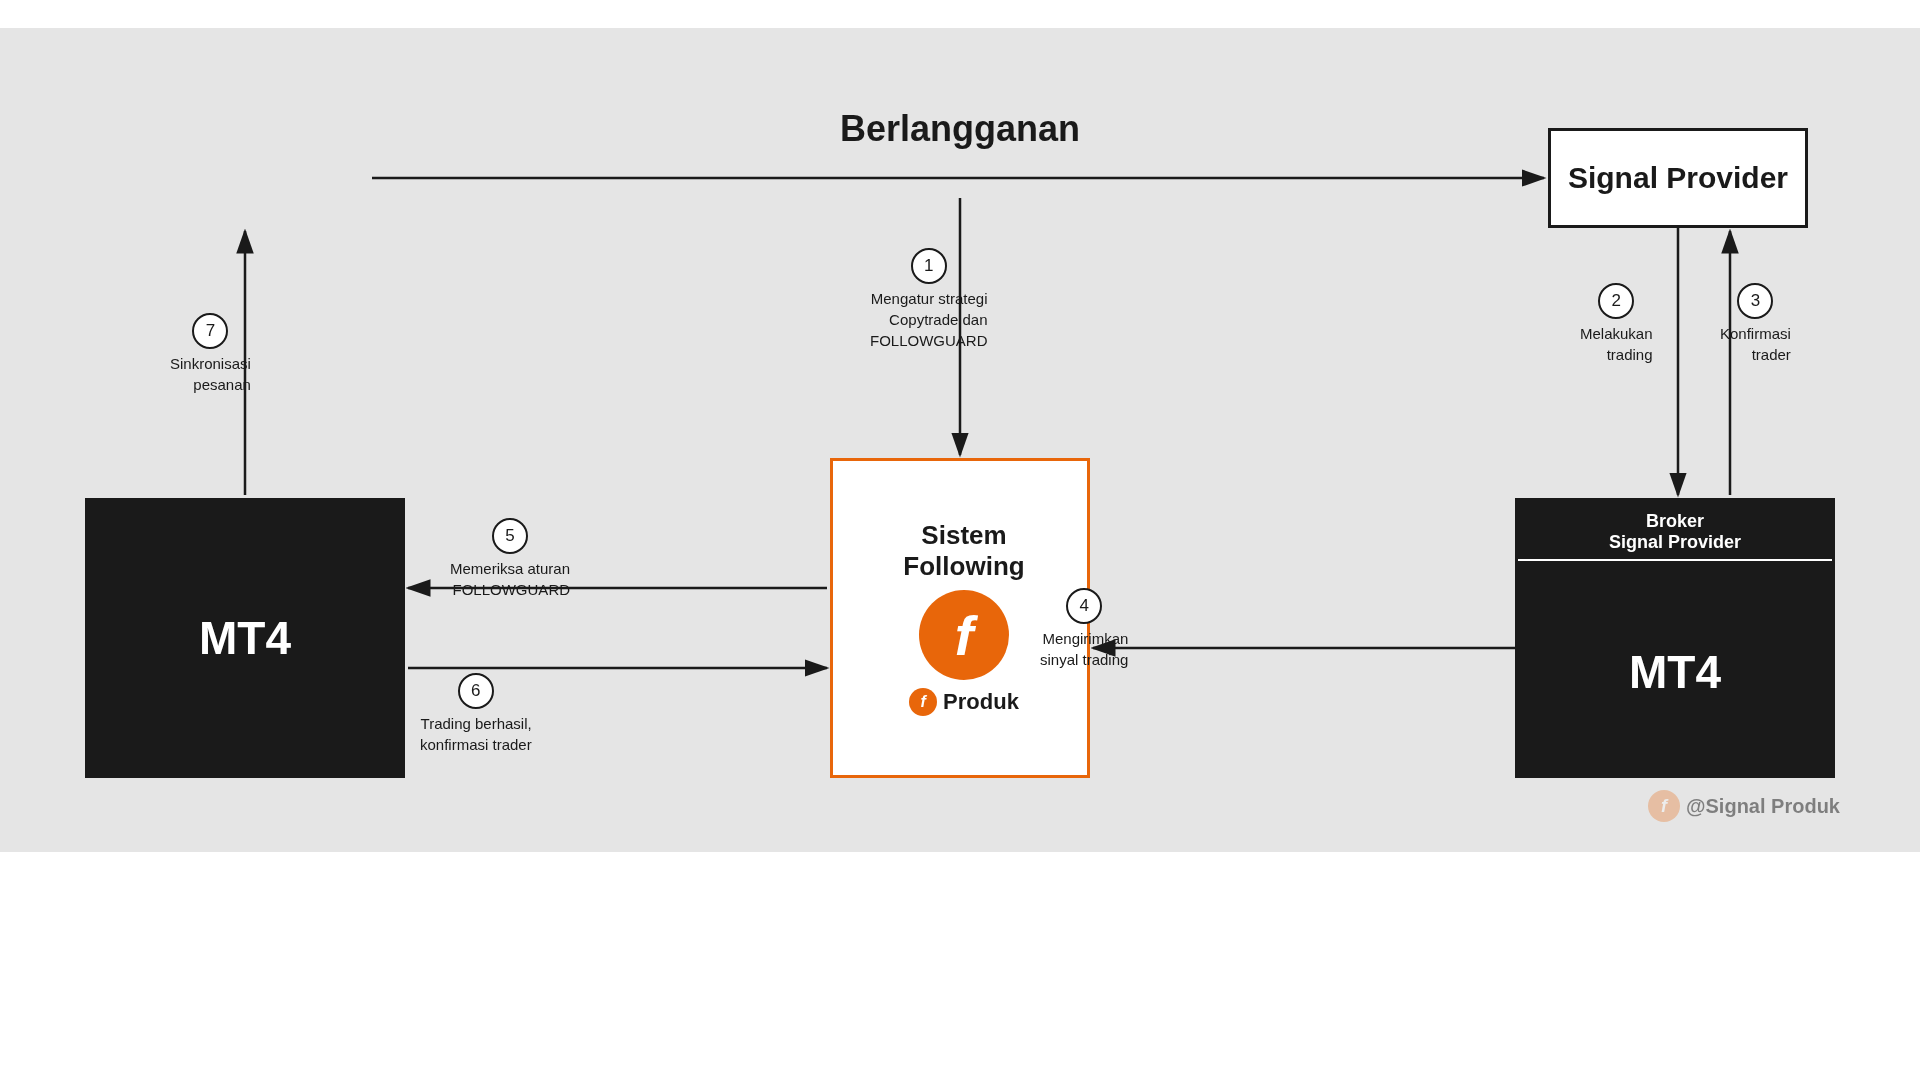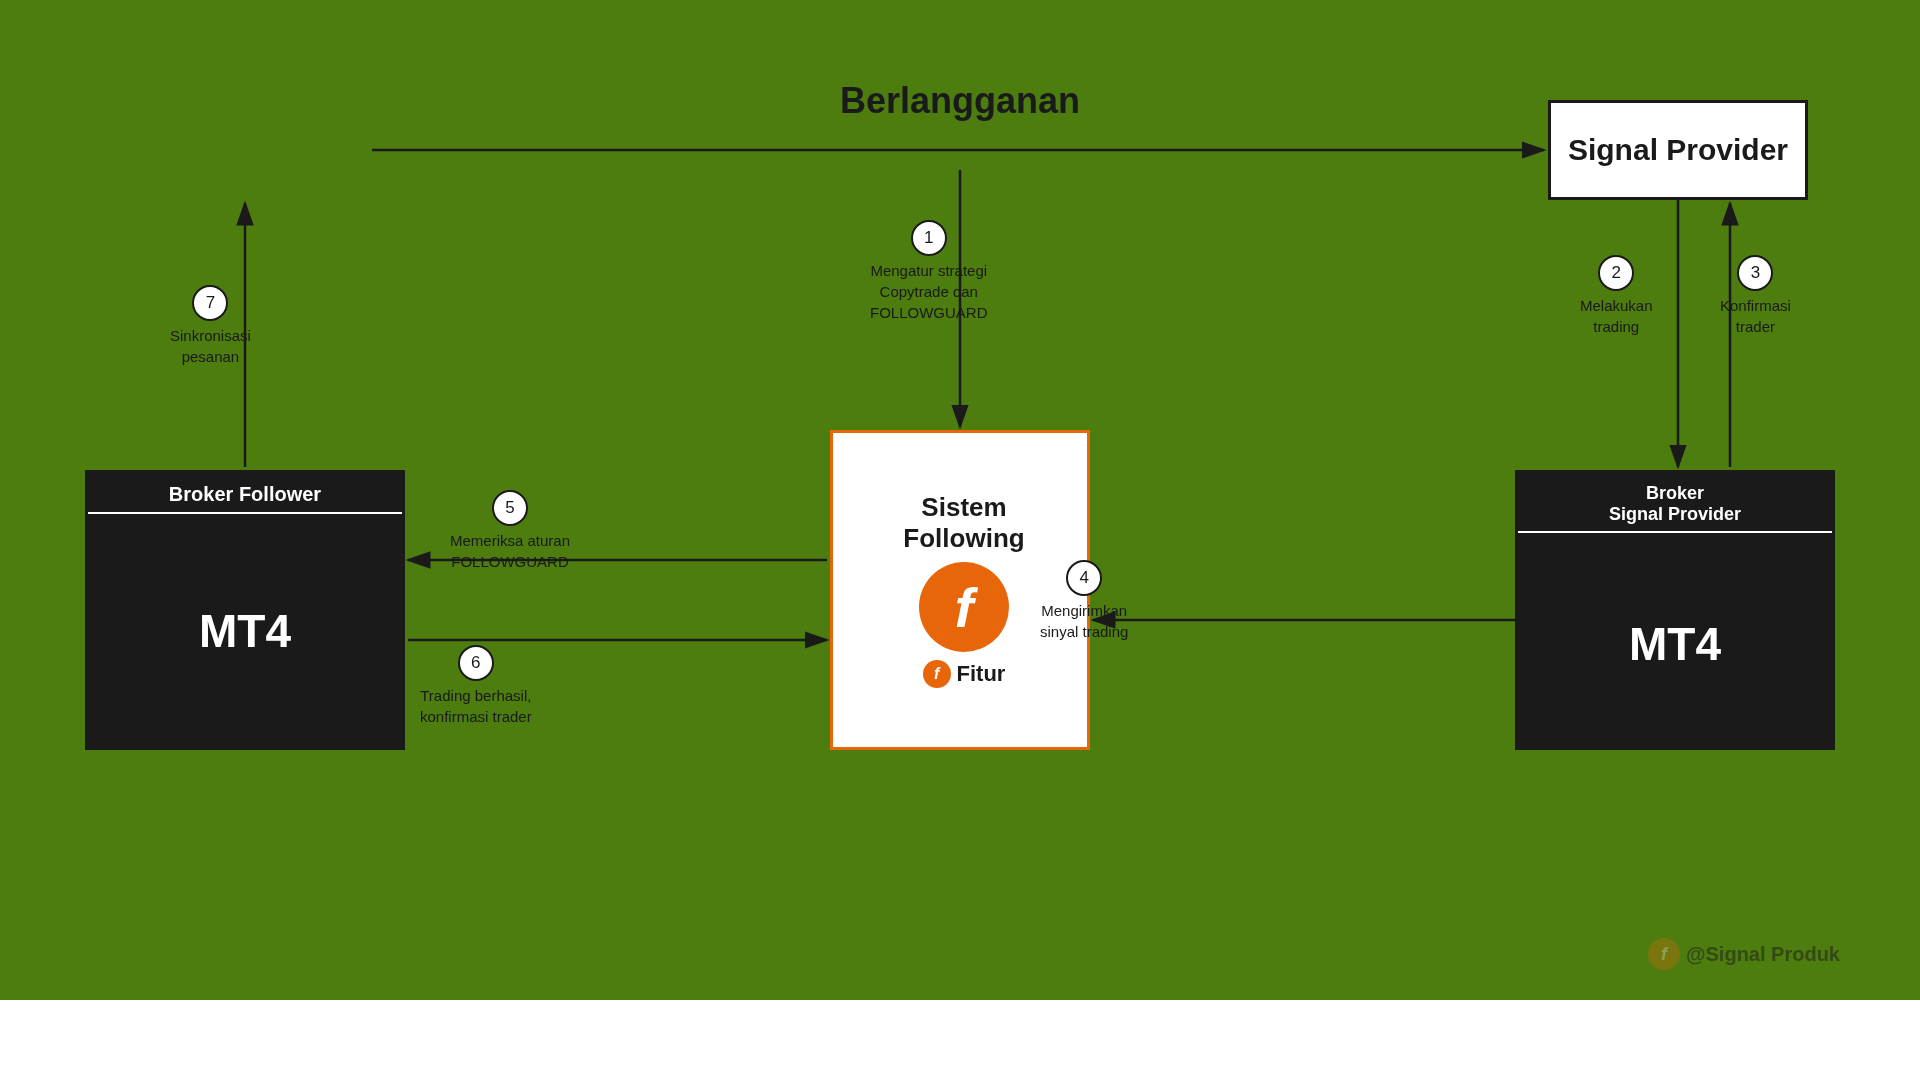--- a/index.html
+++ b/index.html
@@ -7,23 +7,24 @@
       width: 1920px;
       height: 1080px;
       background: #ffffff;
       font-family: 'Arial', sans-serif;
       overflow: hidden;
       position: relative;
     }
 
     .diagram-container {
       width: 1920px;
-      height: 1000px;
+      height: 824px;
       position: relative;
-      background: #4d7c0f;
+      background: #e5e5e5;
+      margin-top: 28px;
     }
 
     
     .box {
       position: absolute;
       border: 3px solid #1a1a1a;
       display: flex;
       align-items: center;
       justify-content: center;
       background: #ffffff;
@@ -181,21 +182,21 @@
       justify-content: center;
       font-size: 17px;
       font-weight: 400;
       color: #1a1a1a;
       background: #ffffff;
     }
 
     .step-text {
       font-size: 15px;
       color: #1a1a1a;
-      text-align: center;
+      text-align: right;
       line-height: 1.4;
     }
 
     
     .arrows-svg {
       position: absolute;
       top: 0;
       left: 0;
       width: 1920px;
       height: 1080px;
@@ -264,39 +265,38 @@
   </svg>
 
   <div class="berlangganan-title">Berlangganan</div>
 
 
   <div class="box box-signal-provider">
     <span class="box-label">Signal Provider</span>
   </div>
 
   <div class="box box-broker-follower">
-    <div class="broker-top-label">Broker Follower</div>
     <div class="broker-bottom-area">
       <span class="broker-mt4-label">MT4</span>
     </div>
   </div>
 
   <div class="box box-broker-signal">
     <div class="broker-top-label" style="font-size:18px;">Broker<br>Signal Provider</div>
     <div class="broker-bottom-area">
       <span class="broker-mt4-label">MT4</span>
     </div>
   </div>
 
   <div class="box box-sistem">
     <div class="sistem-title">Sistem<br>Following</div>
     <div class="f-logo-big">f</div>
     <div class="guard-label">
       <div class="f-logo-small">f</div>
-      <span>Fitur</span>
+      <span>Produk</span>
     </div>
   </div>
 
   <div class="step" style="left:870px; top:220px;">
     <div class="step-circle">1</div>
     <div class="step-text">Mengatur strategi<br>Copytrade dan<br>FOLLOWGUARD</div>
   </div>
 
   <div class="step" style="left:1580px; top:255px;">
     <div class="step-circle">2</div>

